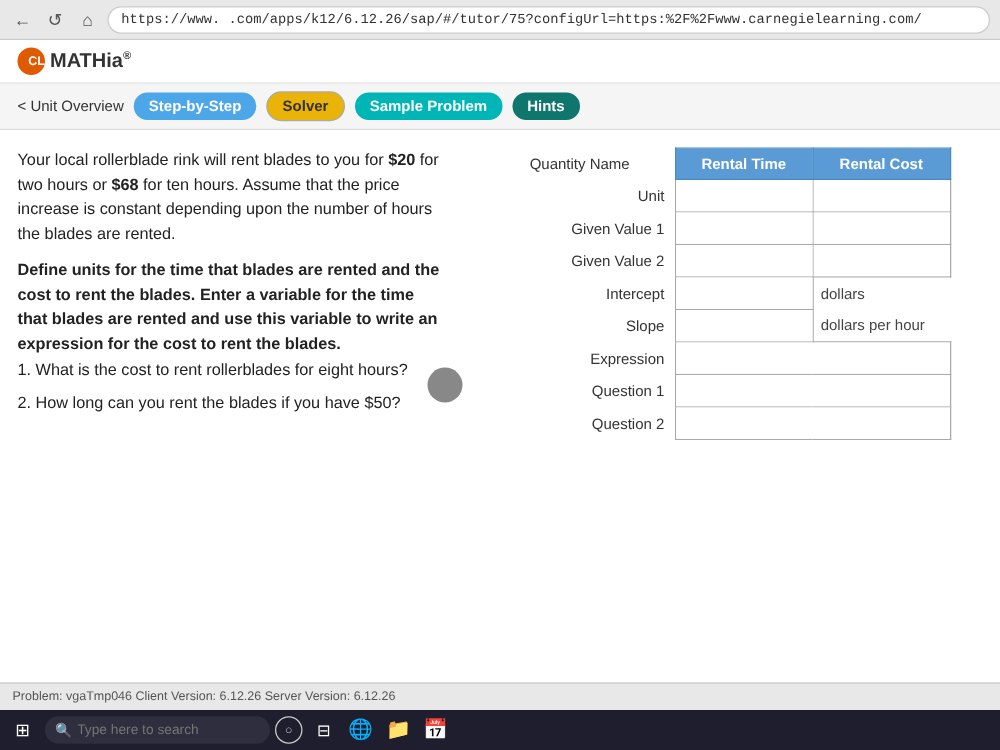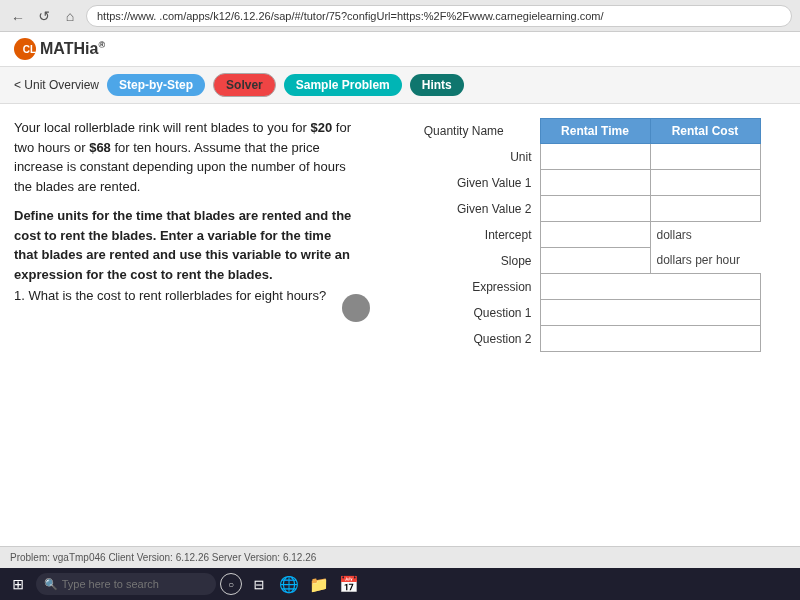--- a/index.html
+++ b/index.html
@@ -30,20 +30,21 @@
     }
     .browser-url-bar {
       flex: 1;
       height: 22px;
       border: 1px solid #ccc;
       border-radius: 11px;
       background: #fff;
       font-size: 11px;
       padding: 0 10px;
       color: #333;
+      font-family: Liberation Mono, monospace;
     }
 
     
     .app-header {
       background: #fff;
       padding: 6px 14px;
       display: flex;
       align-items: center;
       gap: 10px;
       border-bottom: 1px solid #ddd;
@@ -94,21 +95,21 @@
     }
     .nav-btn {
       padding: 4px 12px;
       border-radius: 14px;
       border: none;
       cursor: pointer;
       font-size: 12px;
       font-weight: bold;
     }
     .btn-blue { background: #4da6e8; color: #fff; }
-    .btn-outline { background: #ef4444; color: #333; border: 1px solid #aaa; }
+    .btn-outline { background: #eab308; color: #333; border: 1px solid #aaa; }
     .btn-teal { background: #00b5b5; color: #fff; }
     .btn-orange { background: #0f766e; color: #fff; }
 
     
     .main-content {
       display: flex;
       padding: 14px;
       gap: 8px;
       background: #fff;
       height: calc(600px - 32px - 42px - 42px - 34px - 32px);
@@ -307,20 +308,21 @@
 </div>
 
 <div class="main-content" style="height:420px;position:relative;">
 
   <div class="left-panel">
     <div class="intro-text">
       Your local rollerblade rink will rent blades to you for <strong>$20</strong> for two hours or <strong>$68</strong> for ten hours. Assume that the price increase is constant depending upon the number of hours the blades are rented.
     </div>
     <div class="bold-instruction">Define units for the time that blades are rented and the cost to rent the blades. Enter a variable for the time that blades are rented and use this variable to write an expression for the cost to rent the blades.</div>
     <div class="question-item">1.  What is the cost to rent rollerblades for eight hours?</div>
+    <div class="question-item">2.  How long can you rent the blades if you have $50?</div>
   </div>
 
   <div style="position:relative;width:0;display:flex;align-items:center;">
     <div class="circle-divider"></div>
   </div>
 
   <div class="right-panel" style="padding-left:18px;">
     <table class="grid-table">
       <thead>
         <tr class="header-row">

